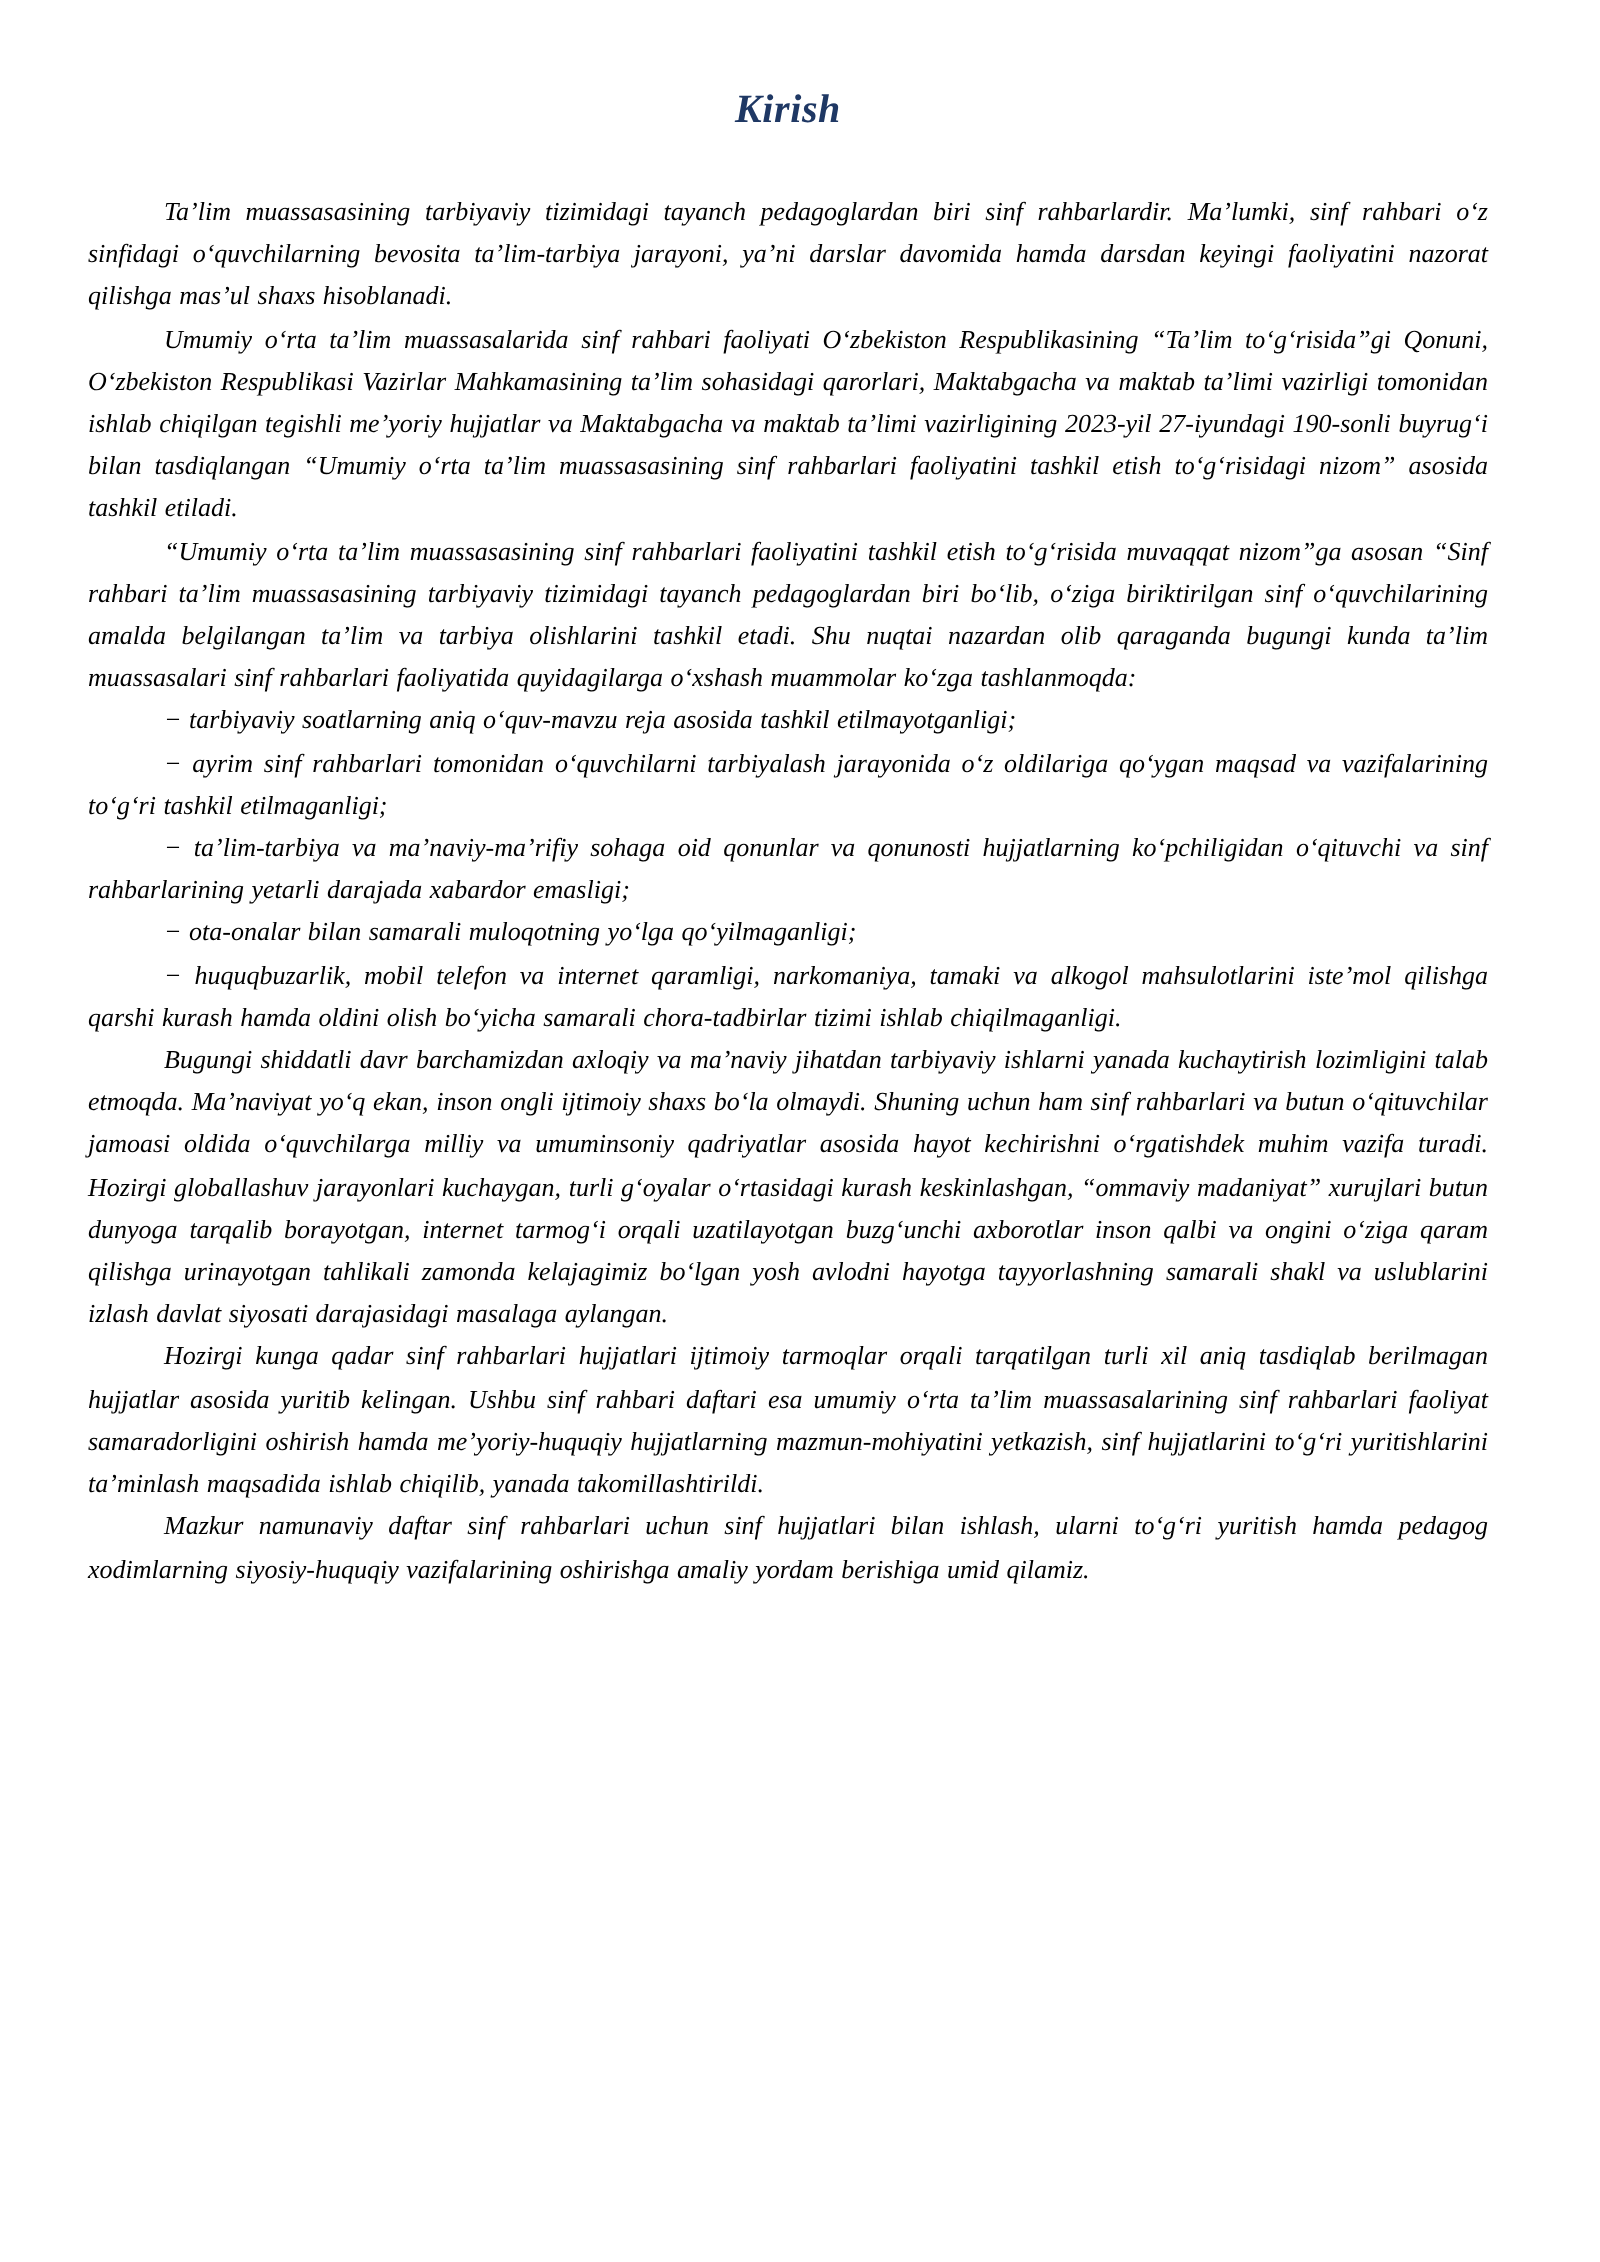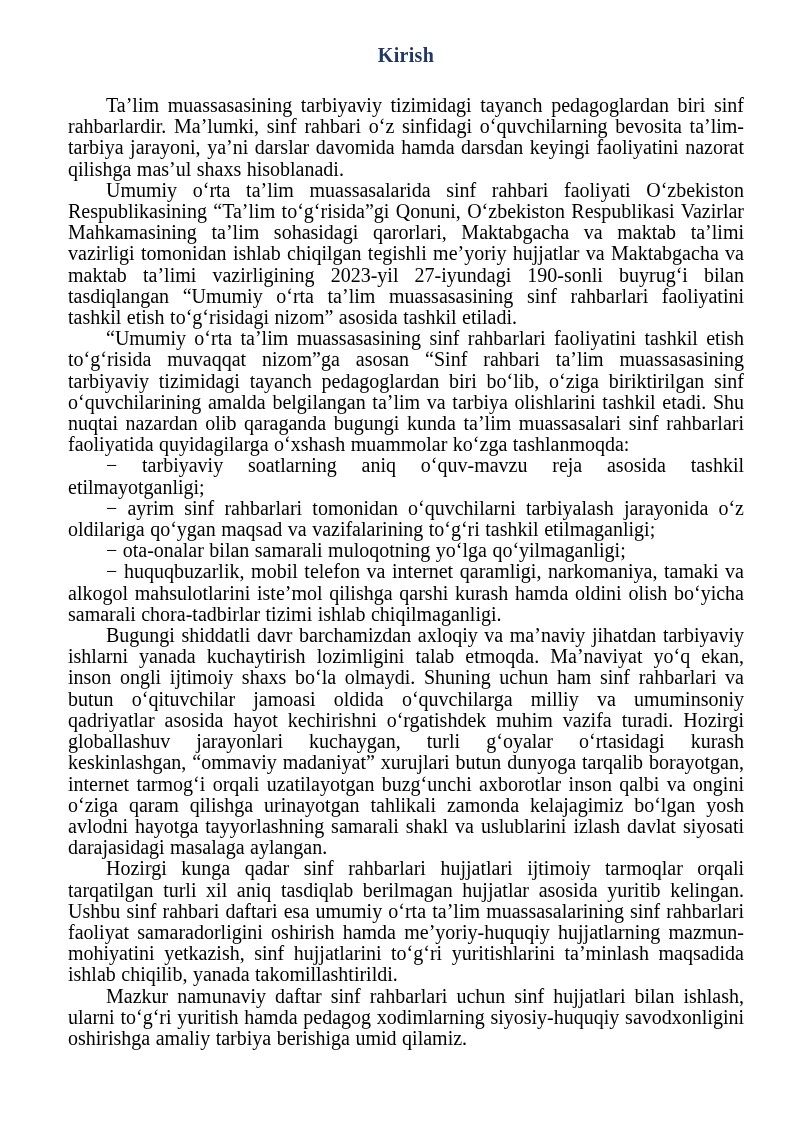--- a/index.html
+++ b/index.html
@@ -7,51 +7,53 @@
     padding: 0;
     background: #ffffff;
   }
   .page {
     position: relative;
     width: 800px;
     min-height: 1131px;
     margin: 0 auto;
     background: #ffffff;
     box-sizing: border-box;
-    padding: 44px 56px 40px 68px;
+    padding: 44px 56px 40px 44px;
     font-family: "Liberation Serif", "DejaVu Serif", serif;
     color: #000000;
+    font-style: italic;
   }
   .doc-title {
     margin: 0 0 28px 0;
     text-align: center;
     font-size: 20px;
     font-weight: bold;
     letter-spacing: 0.3px;
     font-family: "Liberation Serif", "DejaVu Serif", serif;
   }
   .doc-body p {
     margin: 0;
-    font-size: 20px;
+    font-size: 13px;
     line-height: 21.2px;
     text-align: justify;
     text-indent: 38px;
     word-spacing: 0.5px;
   }
 </style>
 </head>
 <body>
 
 <div class="page">
   <h1 class="doc-title" style="color: rgb(31, 56, 100);">Kirish</h1>
   <div class="doc-body">
     <p>Ta’lim muassasasining tarbiyaviy tizimidagi tayanch pedagoglardan biri sinf rahbarlardir. Ma’lumki, sinf rahbari oʻz sinfidagi oʻquvchilarning bevosita ta’lim-tarbiya jarayoni, ya’ni darslar davomida hamda darsdan keyingi faoliyatini nazorat qilishga mas’ul shaxs hisoblanadi.</p>
     <p>Umumiy oʻrta ta’lim muassasalarida sinf rahbari faoliyati Oʻzbekiston Respublikasining “Ta’lim toʻgʻrisida”gi Qonuni, Oʻzbekiston Respublikasi Vazirlar Mahkamasining ta’lim sohasidagi qarorlari, Maktabgacha va maktab ta’limi vazirligi tomonidan ishlab chiqilgan tegishli me’yoriy hujjatlar va Maktabgacha va maktab ta’limi vazirligining 2023-yil 27-iyundagi 190-sonli buyrugʻi bilan tasdiqlangan “Umumiy oʻrta ta’lim muassasasining sinf rahbarlari faoliyatini tashkil etish toʻgʻrisidagi nizom” asosida tashkil etiladi.</p>
     <p>“Umumiy oʻrta ta’lim muassasasining sinf rahbarlari faoliyatini tashkil etish toʻgʻrisida muvaqqat nizom”ga asosan “Sinf rahbari ta’lim muassasasining tarbiyaviy tizimidagi tayanch pedagoglardan biri boʻlib, oʻziga biriktirilgan sinf oʻquvchilarining amalda belgilangan ta’lim va tarbiya olishlarini tashkil etadi. Shu nuqtai nazardan olib qaraganda bugungi kunda ta’lim muassasalari sinf rahbarlari faoliyatida quyidagilarga oʻxshash muammolar koʻzga tashlanmoqda:</p>
     <p>− tarbiyaviy soatlarning aniq oʻquv-mavzu reja asosida tashkil etilmayotganligi;</p>
     <p>− ayrim sinf rahbarlari tomonidan oʻquvchilarni tarbiyalash jarayonida oʻz oldilariga qoʻygan maqsad va vazifalarining toʻgʻri tashkil etilmaganligi;</p>
+    <p>− ta’lim-tarbiya va ma’naviy-ma’rifiy sohaga oid qonunlar va qonunosti hujjatlarning koʻpchiligidan oʻqituvchi va sinf rahbarlarining yetarli darajada xabardor emasligi;</p>
     <p>− ota-onalar bilan samarali muloqotning yoʻlga qoʻyilmaganligi;</p>
     <p>− huquqbuzarlik, mobil telefon va internet qaramligi, narkomaniya, tamaki va alkogol mahsulotlarini iste’mol qilishga qarshi kurash hamda oldini olish boʻyicha samarali chora-tadbirlar tizimi ishlab chiqilmaganligi.</p>
     <p>Bugungi shiddatli davr barchamizdan axloqiy va ma’naviy jihatdan tarbiyaviy ishlarni yanada kuchaytirish lozimligini talab etmoqda. Ma’naviyat yoʻq ekan, inson ongli ijtimoiy shaxs boʻla olmaydi. Shuning uchun ham sinf rahbarlari va butun oʻqituvchilar jamoasi oldida oʻquvchilarga milliy va umuminsoniy qadriyatlar asosida hayot kechirishni oʻrgatishdek muhim vazifa turadi. Hozirgi globallashuv jarayonlari kuchaygan, turli gʻoyalar oʻrtasidagi kurash keskinlashgan, “ommaviy madaniyat” xurujlari butun dunyoga tarqalib borayotgan, internet tarmogʻi orqali uzatilayotgan buzgʻunchi axborotlar inson qalbi va ongini oʻziga qaram qilishga urinayotgan tahlikali zamonda kelajagimiz boʻlgan yosh avlodni hayotga tayyorlashning samarali shakl va uslublarini izlash davlat siyosati darajasidagi masalaga aylangan.</p>
     <p>Hozirgi kunga qadar sinf rahbarlari hujjatlari ijtimoiy tarmoqlar orqali tarqatilgan turli xil aniq tasdiqlab berilmagan hujjatlar asosida yuritib kelingan. Ushbu sinf rahbari daftari esa umumiy oʻrta ta’lim muassasalarining sinf rahbarlari faoliyat samaradorligini oshirish hamda me’yoriy-huquqiy hujjatlarning mazmun-mohiyatini yetkazish, sinf hujjatlarini toʻgʻri yuritishlarini ta’minlash maqsadida ishlab chiqilib, yanada takomillashtirildi.</p>
-    <p>Mazkur namunaviy daftar sinf rahbarlari uchun sinf hujjatlari bilan ishlash, ularni toʻgʻri yuritish hamda pedagog xodimlarning siyosiy-huquqiy savodxonligini oshirishga amaliy tarbiya berishiga umid qilamiz.</p>
+    <p>Mazkur namunaviy daftar sinf rahbarlari uchun sinf hujjatlari bilan ishlash, ularni toʻgʻri yuritish hamda pedagog xodimlarning siyosiy-huquqiy vazifalarining oshirishga amaliy yordam berishiga umid qilamiz.</p>
   </div>
 </div>
 
 </body></html>

